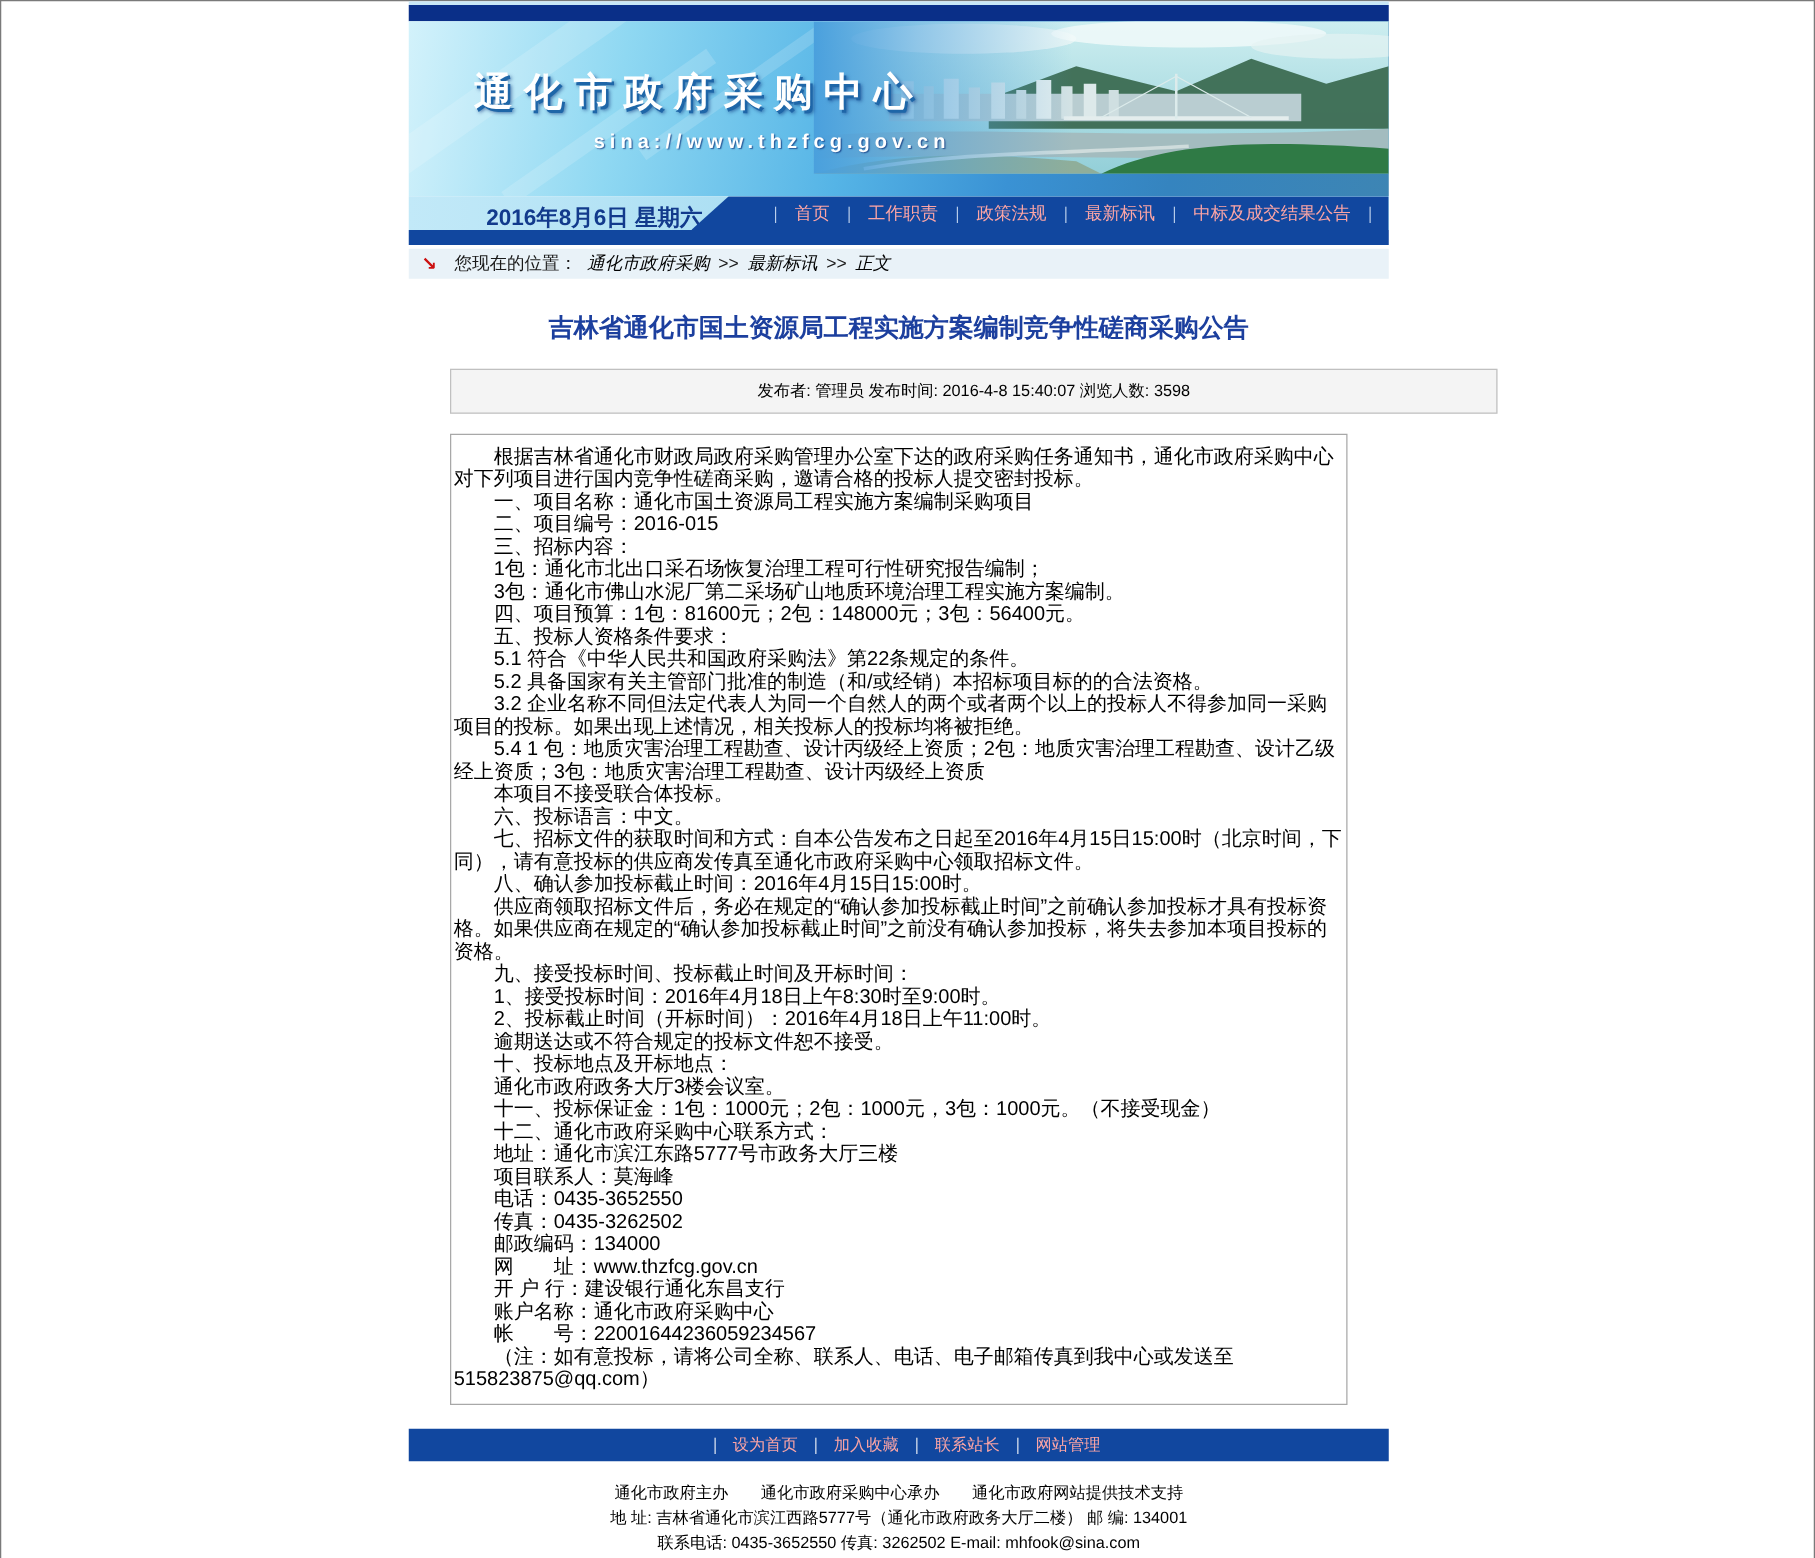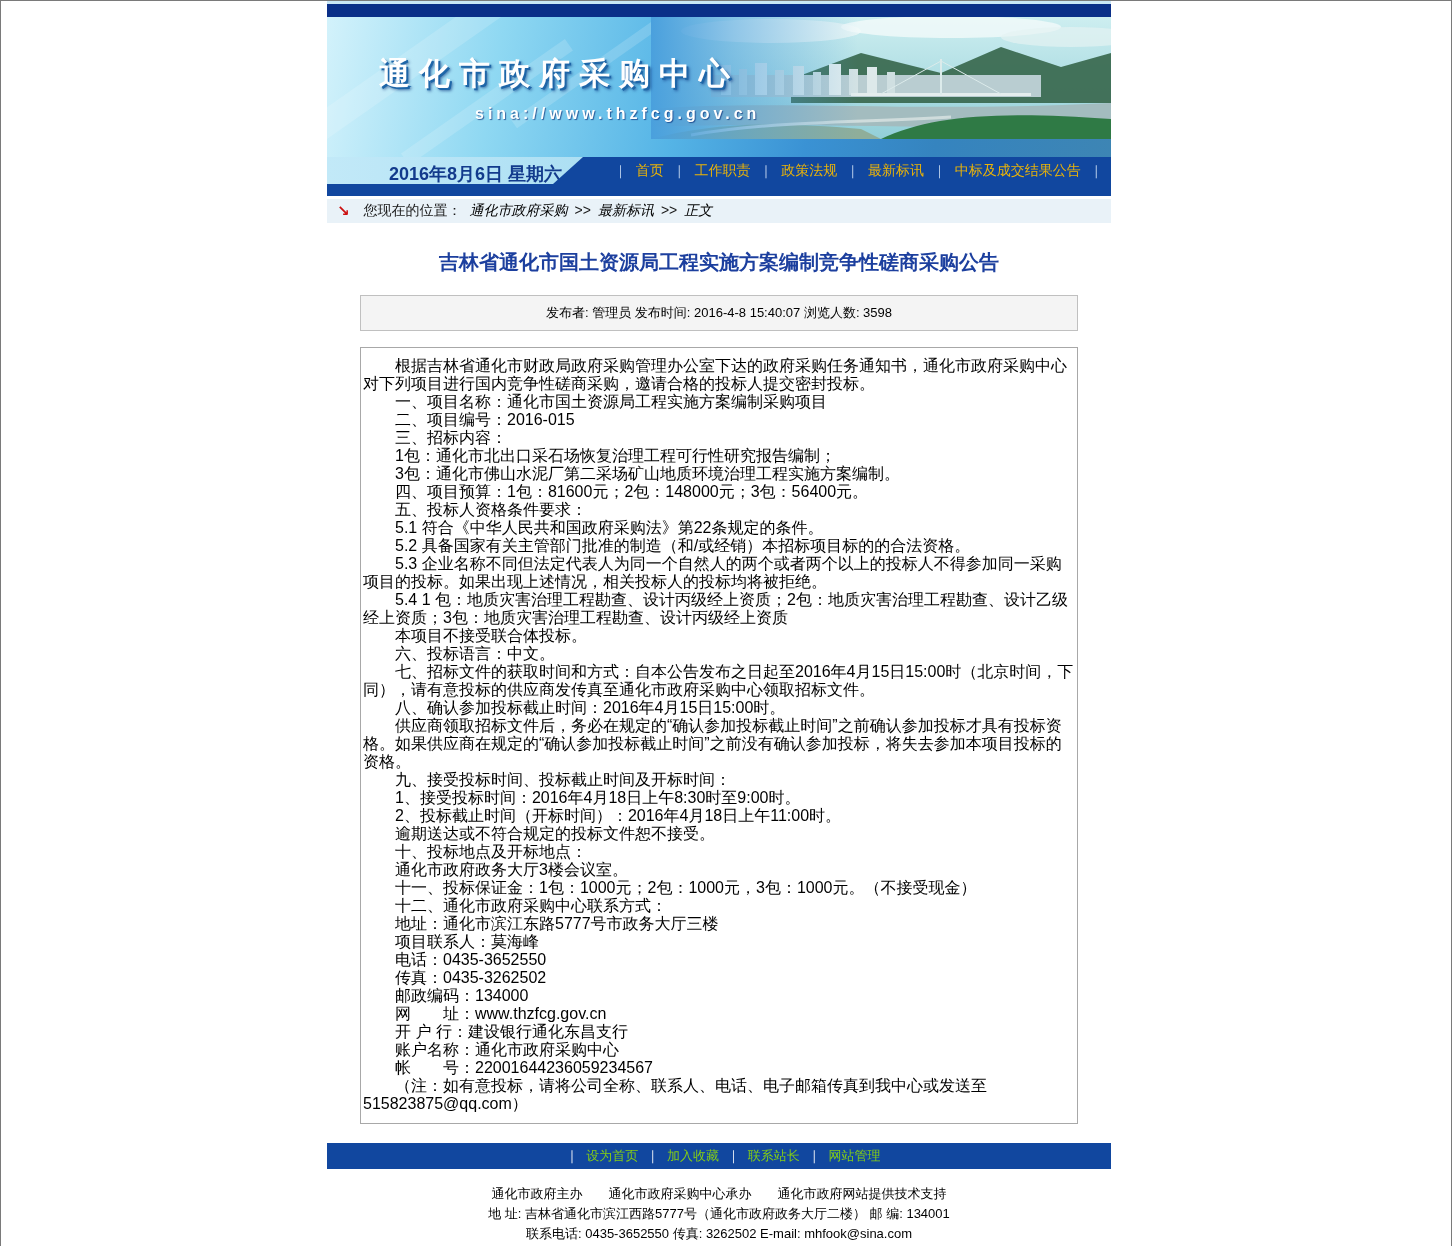--- a/index.html
+++ b/index.html
@@ -69,21 +69,21 @@
   }
   .nav-diag {
     position: absolute; left: 226px; right: 0; top: 0; bottom: 0;
     background: #11479f;
     clip-path: polygon(30px 0, 100% 0, 100% 100%, 0 100%);
     display: flex; align-items: center;
     padding-left: 52px;
     color: #fff; font-size: 14px; white-space: nowrap;
   }
   .nav-items { display: inline; }
-  .nav-item .nav-link { color: #eab308; text-decoration: none; cursor: pointer; font-family: Liberation Serif, serif; }
+  .nav-item .nav-link { color: #fca5a5; text-decoration: none; cursor: pointer; font-family: Liberation Serif, serif; }
   .nav-sep { color: #cfe0f5; margin: 0 9px; font-size: 13px; }
   .nav-strip { height: 12px; background: #11479f; }
 
   
   .breadcrumb {
     margin-top: 3px;
     height: 24px;
     background: #e9f2f8;
     display: flex; align-items: center;
     padding-left: 10px;
@@ -99,21 +99,21 @@
   
   .article-title {
     margin-top: 26px;
     text-align: center;
     color: #1c3f9e;
     font-size: 20px;
     font-weight: bold;
     font-family: Liberation Mono, monospace;
   }
   .meta-box {
-    width: 718px;
+    width: 838px;
     margin: 19px auto 0 33px;
     border: 1px solid #c0c0c0;
     background: #f4f4f4;
     text-align: center;
     font-size: 13px;
     color: #000;
     padding: 8px 0;
   }
   .body-box {
     width: 718px;
@@ -130,21 +130,21 @@
   
   .footer-bar {
     margin-top: 19px;
     height: 26px;
     background: #11479f;
     color: #ffffff;
     text-align: center;
     line-height: 26px;
     font-size: 13px;
   }
-  .f-link { color: #84cc16; text-decoration: none; cursor: pointer; }
+  .f-link { color: #fca5a5; text-decoration: none; cursor: pointer; }
   .f-sep { color: #ffffff; margin: 0 8px; }
   .footer-info {
     margin-top: 15px;
     text-align: center;
     font-size: 13px;
     line-height: 20px;
     color: #000;
     padding-bottom: 20px;
   }
 </style>
@@ -226,21 +226,21 @@
     <p class="para">根据吉林省通化市财政局政府采购管理办公室下达的政府采购任务通知书，通化市政府采购中心对下列项目进行国内竞争性磋商采购，邀请合格的投标人提交密封投标。</p>
         <p class="para">一、项目名称：通化市国土资源局工程实施方案编制采购项目</p>
         <p class="para">二、项目编号：2016-015</p>
         <p class="para">三、招标内容：</p>
         <p class="para">1包：通化市北出口采石场恢复治理工程可行性研究报告编制；</p>
         <p class="para">3包：通化市佛山水泥厂第二采场矿山地质环境治理工程实施方案编制。</p>
         <p class="para">四、项目预算：1包：81600元；2包：148000元；3包：56400元。</p>
         <p class="para">五、投标人资格条件要求：</p>
         <p class="para">5.1 符合《中华人民共和国政府采购法》第22条规定的条件。</p>
         <p class="para">5.2 具备国家有关主管部门批准的制造（和/或经销）本招标项目标的的合法资格。</p>
-        <p class="para">5.3 企业名称不同但法定代表人为同一个自然人的两个或者两个以上的投标人不得参加同一采购项目的投标。如果出现上述情况，相关投标人的投标均将被拒绝。</p>
+        <p class="para">3.2 企业名称不同但法定代表人为同一个自然人的两个或者两个以上的投标人不得参加同一采购项目的投标。如果出现上述情况，相关投标人的投标均将被拒绝。</p>
         <p class="para">5.4 1 包：地质灾害治理工程勘查、设计丙级经上资质；2包：地质灾害治理工程勘查、设计乙级经上资质；3包：地质灾害治理工程勘查、设计丙级经上资质</p>
         <p class="para">本项目不接受联合体投标。</p>
         <p class="para">六、投标语言：中文。</p>
         <p class="para">七、招标文件的获取时间和方式：自本公告发布之日起至2016年4月15日15:00时（北京时间，下同），请有意投标的供应商发传真至通化市政府采购中心领取招标文件。</p>
         <p class="para">八、确认参加投标截止时间：2016年4月15日15:00时。</p>
         <p class="para">供应商领取招标文件后，务必在规定的“确认参加投标截止时间”之前确认参加投标才具有投标资格。如果供应商在规定的“确认参加投标截止时间”之前没有确认参加投标，将失去参加本项目投标的资格。</p>
         <p class="para">九、接受投标时间、投标截止时间及开标时间：</p>
         <p class="para">1、接受投标时间：2016年4月18日上午8:30时至9:00时。</p>
         <p class="para">2、投标截止时间（开标时间）：2016年4月18日上午11:00时。</p>
         <p class="para">逾期送达或不符合规定的投标文件恕不接受。</p>

